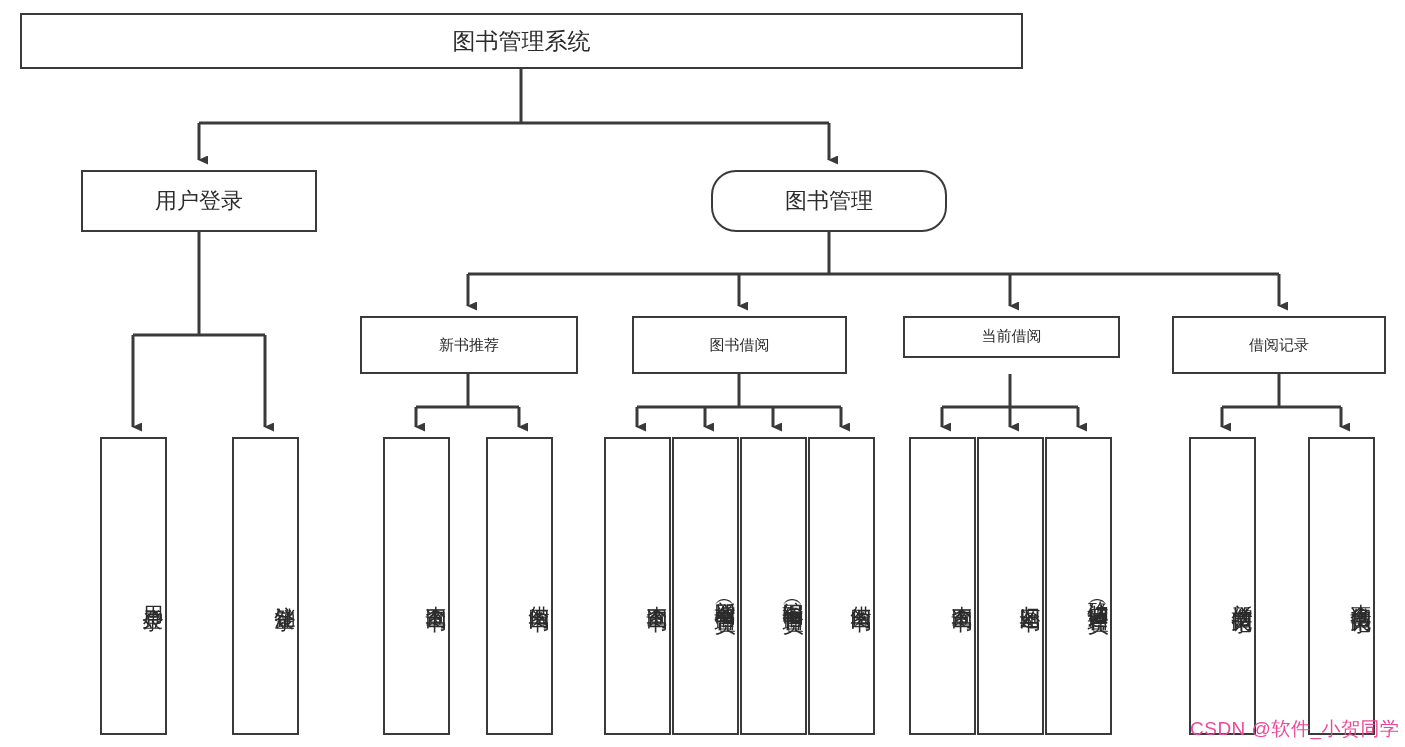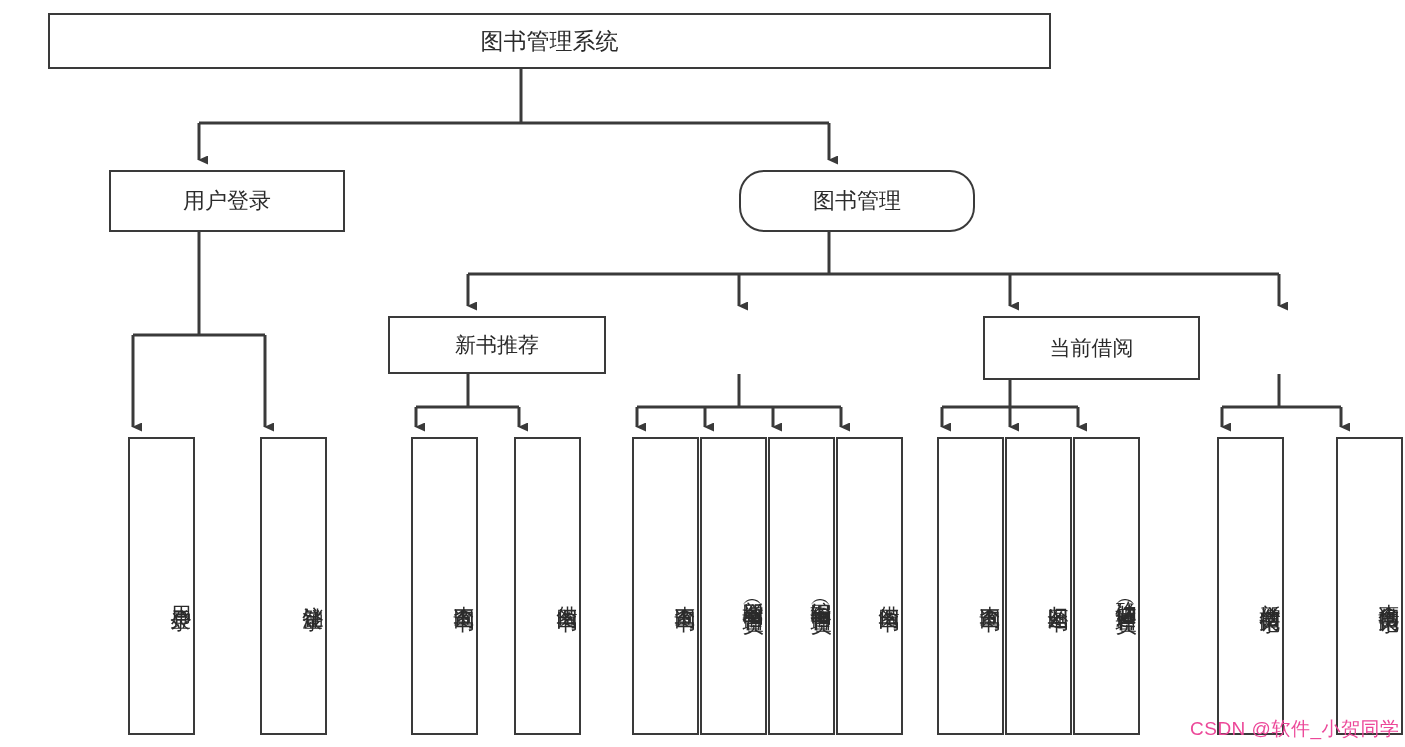--- a/index.html
+++ b/index.html
@@ -29,30 +29,29 @@
     position: absolute;
     box-sizing: border-box;
     border: 2.5px solid #3a3a3a;
     background: #ffffff;
     display: flex;
     align-items: center;
     justify-content: center;
     color: #2b2b2b;
     text-align: right;
     line-height: 1.15;
-    margin-left: 28px;
   }
   .node.root {
     font-size: 23px;
   }
   .node.level2 {
     font-size: 22px;
   }
   .node.level3 {
-    font-size: 21px;
+    font-size: 15px;
   }
   .node.leaf {
     font-size: 21px;
     writing-mode: vertical-rl;
     text-orientation: upright;
     align-items: flex-start;
     justify-content: center;
     padding-top: 14px;
     letter-spacing: 2px;
   }
@@ -128,23 +127,25 @@
   </svg>
 
   <div class="node root" style="left:20px; top:13px; width:1003px; height:56px;">图书管理系统</div>
 
   <div class="node level2" style="left:81px; top:170px; width:236px; height:62px;">用户登录</div>
 
   <div class="node level2" style="left:711px; top:170px; width:236px; height:62px;border-radius:25px;">图书管理</div>
 
   <div class="node level3" style="left:360px; top:316px; width:218px; height:58px;">新书推荐</div>
 
+  <div class="node level3" style="left:632px; top:316px; width:215px; height:58px;">图书借阅</div>
 
-  <div class="node level3" style="left:955px; top:316px; width:217px; height:64px;">当前借阅</div>
+  <div class="node level3" style="left:903px; top:316px; width:217px; height:42px;font-family:Liberation Serif, serif;">当前借阅</div>
 
+  <div class="node level3" style="left:1172px; top:316px; width:214px; height:58px;">借阅记录</div>
 
   <div class="node leaf" style="left:100px; top:437px; width:67px; height:298px;">
     <span class="vtext">用户登录</span>
   </div>
   <div class="node leaf" style="left:232px; top:437px; width:67px; height:298px;">
     <span class="vtext">注销登录</span>
   </div>
 
   <div class="node leaf" style="left:383px; top:437px; width:67px; height:298px;">
     <span class="vtext">查询图书</span>

